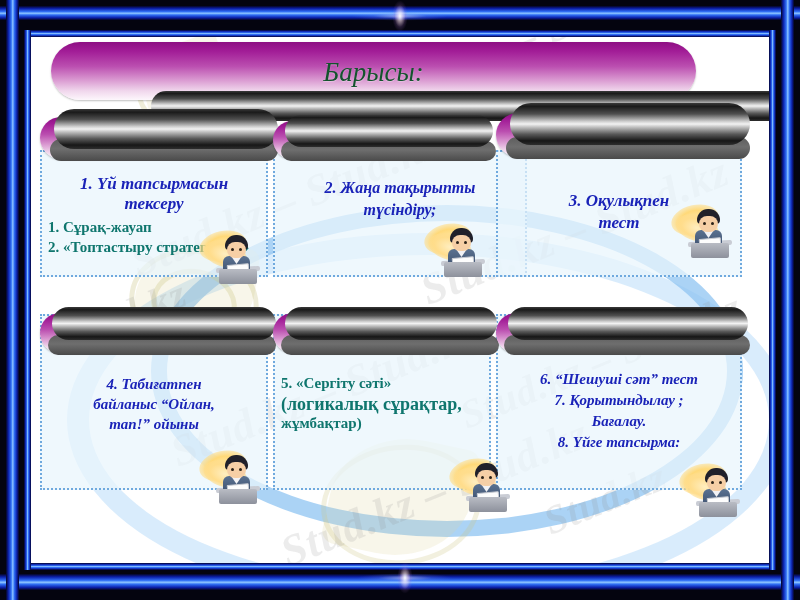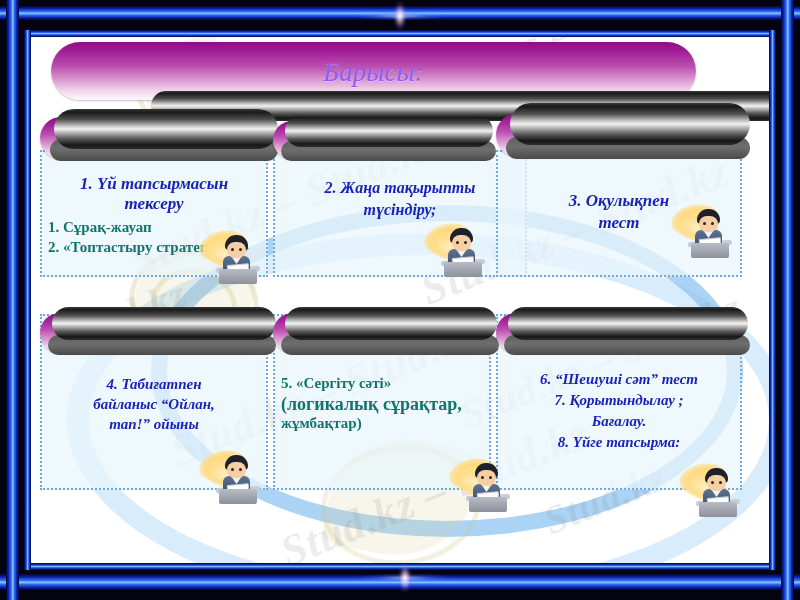--- a/index.html
+++ b/index.html
@@ -157,21 +157,21 @@
       #2e2e2e 100%);
   }
   .pill.greyflat {
     background: linear-gradient(180deg,#5e5e5e 0%,#6e6e6e 45%,#4a4a4a 100%);
   }
 
   .title-title {
     position: absolute;
     left: 0; right: 0;
     text-align: center;
-    color: #8b5cf6;
+    color: #14532d;
     font-family: "Liberation Serif", serif;
     font-style: italic;
     font-size: 27px;
     text-shadow: 0 1px 1px rgba(255,255,255,.35);
   }
 
   
   .box {
     position: absolute;
     border: 2px dotted #6fa9de;

